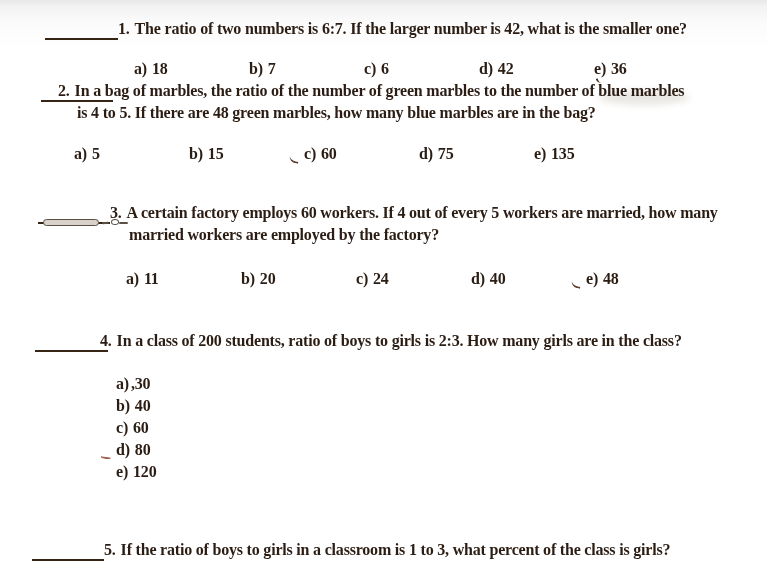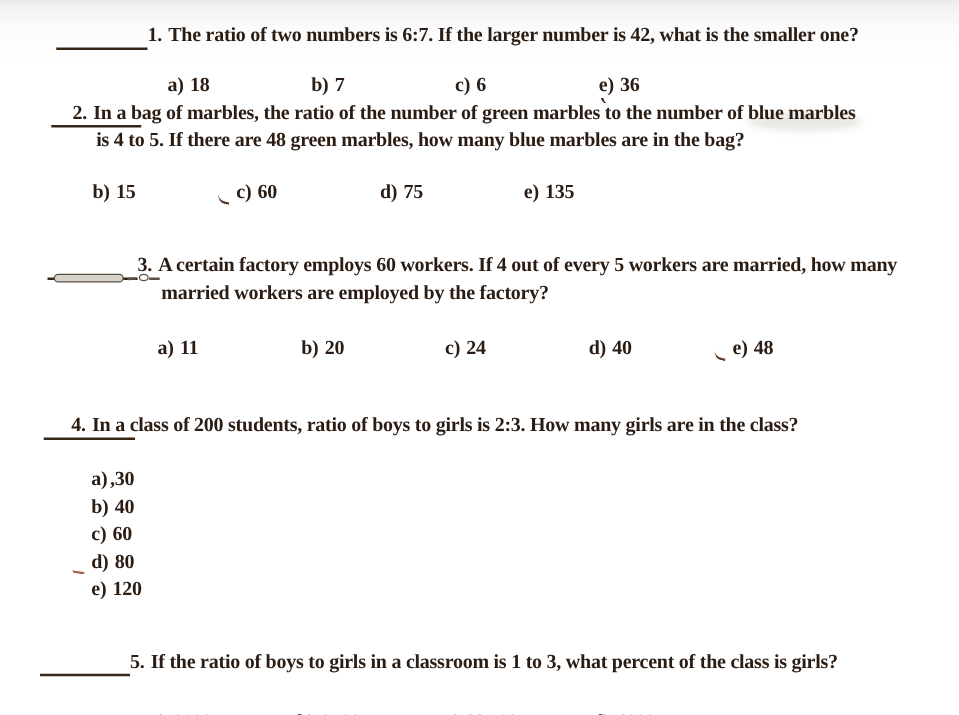--- a/index.html
+++ b/index.html
@@ -11,21 +11,21 @@
     font-size:16px;
     letter-spacing:-0.2px;
     color:#2b1d13;
   }
   .sheet{position:relative;padding-top:18px;}
 
   .question{position:relative;}
   .q1{padding-left:118px;}
   .q2{padding-left:58px;margin-bottom:37px;}
   .q3{padding-left:110px;margin-bottom:40px;}
-  .q4{padding-left:57px;margin-bottom:36px;}
+  .q4{padding-left:100px;margin-bottom:56px;}
   .q5{padding-left:104px;margin-bottom:0;}
 
   .blank{position:absolute;top:3px;height:17px;border-bottom:2px solid #362414;}
   .q1 .blank{left:45px;width:73px;}
   .q2 .blank{left:41px;width:72px;}
   .q3 .blank{left:38px;width:72px;}
   .q4 .blank{left:35px;width:73px;}
   .q5 .blank{left:32px;width:72px;}
 
   .q-text{margin:0;padding-left:19px;text-indent:-19px;line-height:22px;white-space:nowrap;}
@@ -75,28 +75,30 @@
 <div class="sheet">
   <span class="smudge"></span>
 
   <section class="question q1">
     <span class="blank"></span>
     <p class="q-text"><span class="q-num">1.</span><span class="q-l1">The ratio of two numbers is 6:7. If the larger number is 42, what is the smaller one?</span></p>
     <div class="answers">
       <span class="opt"><span class="olabel">a)</span><span class="oval">18</span></span>
       <span class="opt"><span class="olabel">b)</span><span class="oval">7</span></span>
       <span class="opt"><span class="olabel">c)</span><span class="oval">6</span></span>
+      <span class="opt"><span class="olabel">d)</span><span class="oval">42</span></span>
       <span class="opt"><span class="olabel tail">e)</span><span class="oval">36</span></span>
     </div>
   </section>
 
   <section class="question q2">
     <span class="blank"></span>
     <p class="q-text"><span class="q-num">2.</span><span class="q-l1">In a bag of marbles, the ratio of the number of green marbles to the number of blue marbles</span><span class="q-l2">is 4 to 5. If there are 48 green marbles, how many blue marbles are in the bag?</span></p>
     <div class="answers">
+      <span class="opt"><span class="olabel">a)</span><span class="oval">5</span></span>
       <span class="opt"><span class="olabel">b)</span><span class="oval">15</span></span>
       <span class="opt"><span class="tick"></span><span class="olabel">c)</span><span class="oval">60</span></span>
       <span class="opt"><span class="olabel">d)</span><span class="oval">75</span></span>
       <span class="opt"><span class="olabel">e)</span><span class="oval">135</span></span>
     </div>
   </section>
 
   <section class="question q3">
     <span class="blank">
         <span class="scrib-cap"></span>

